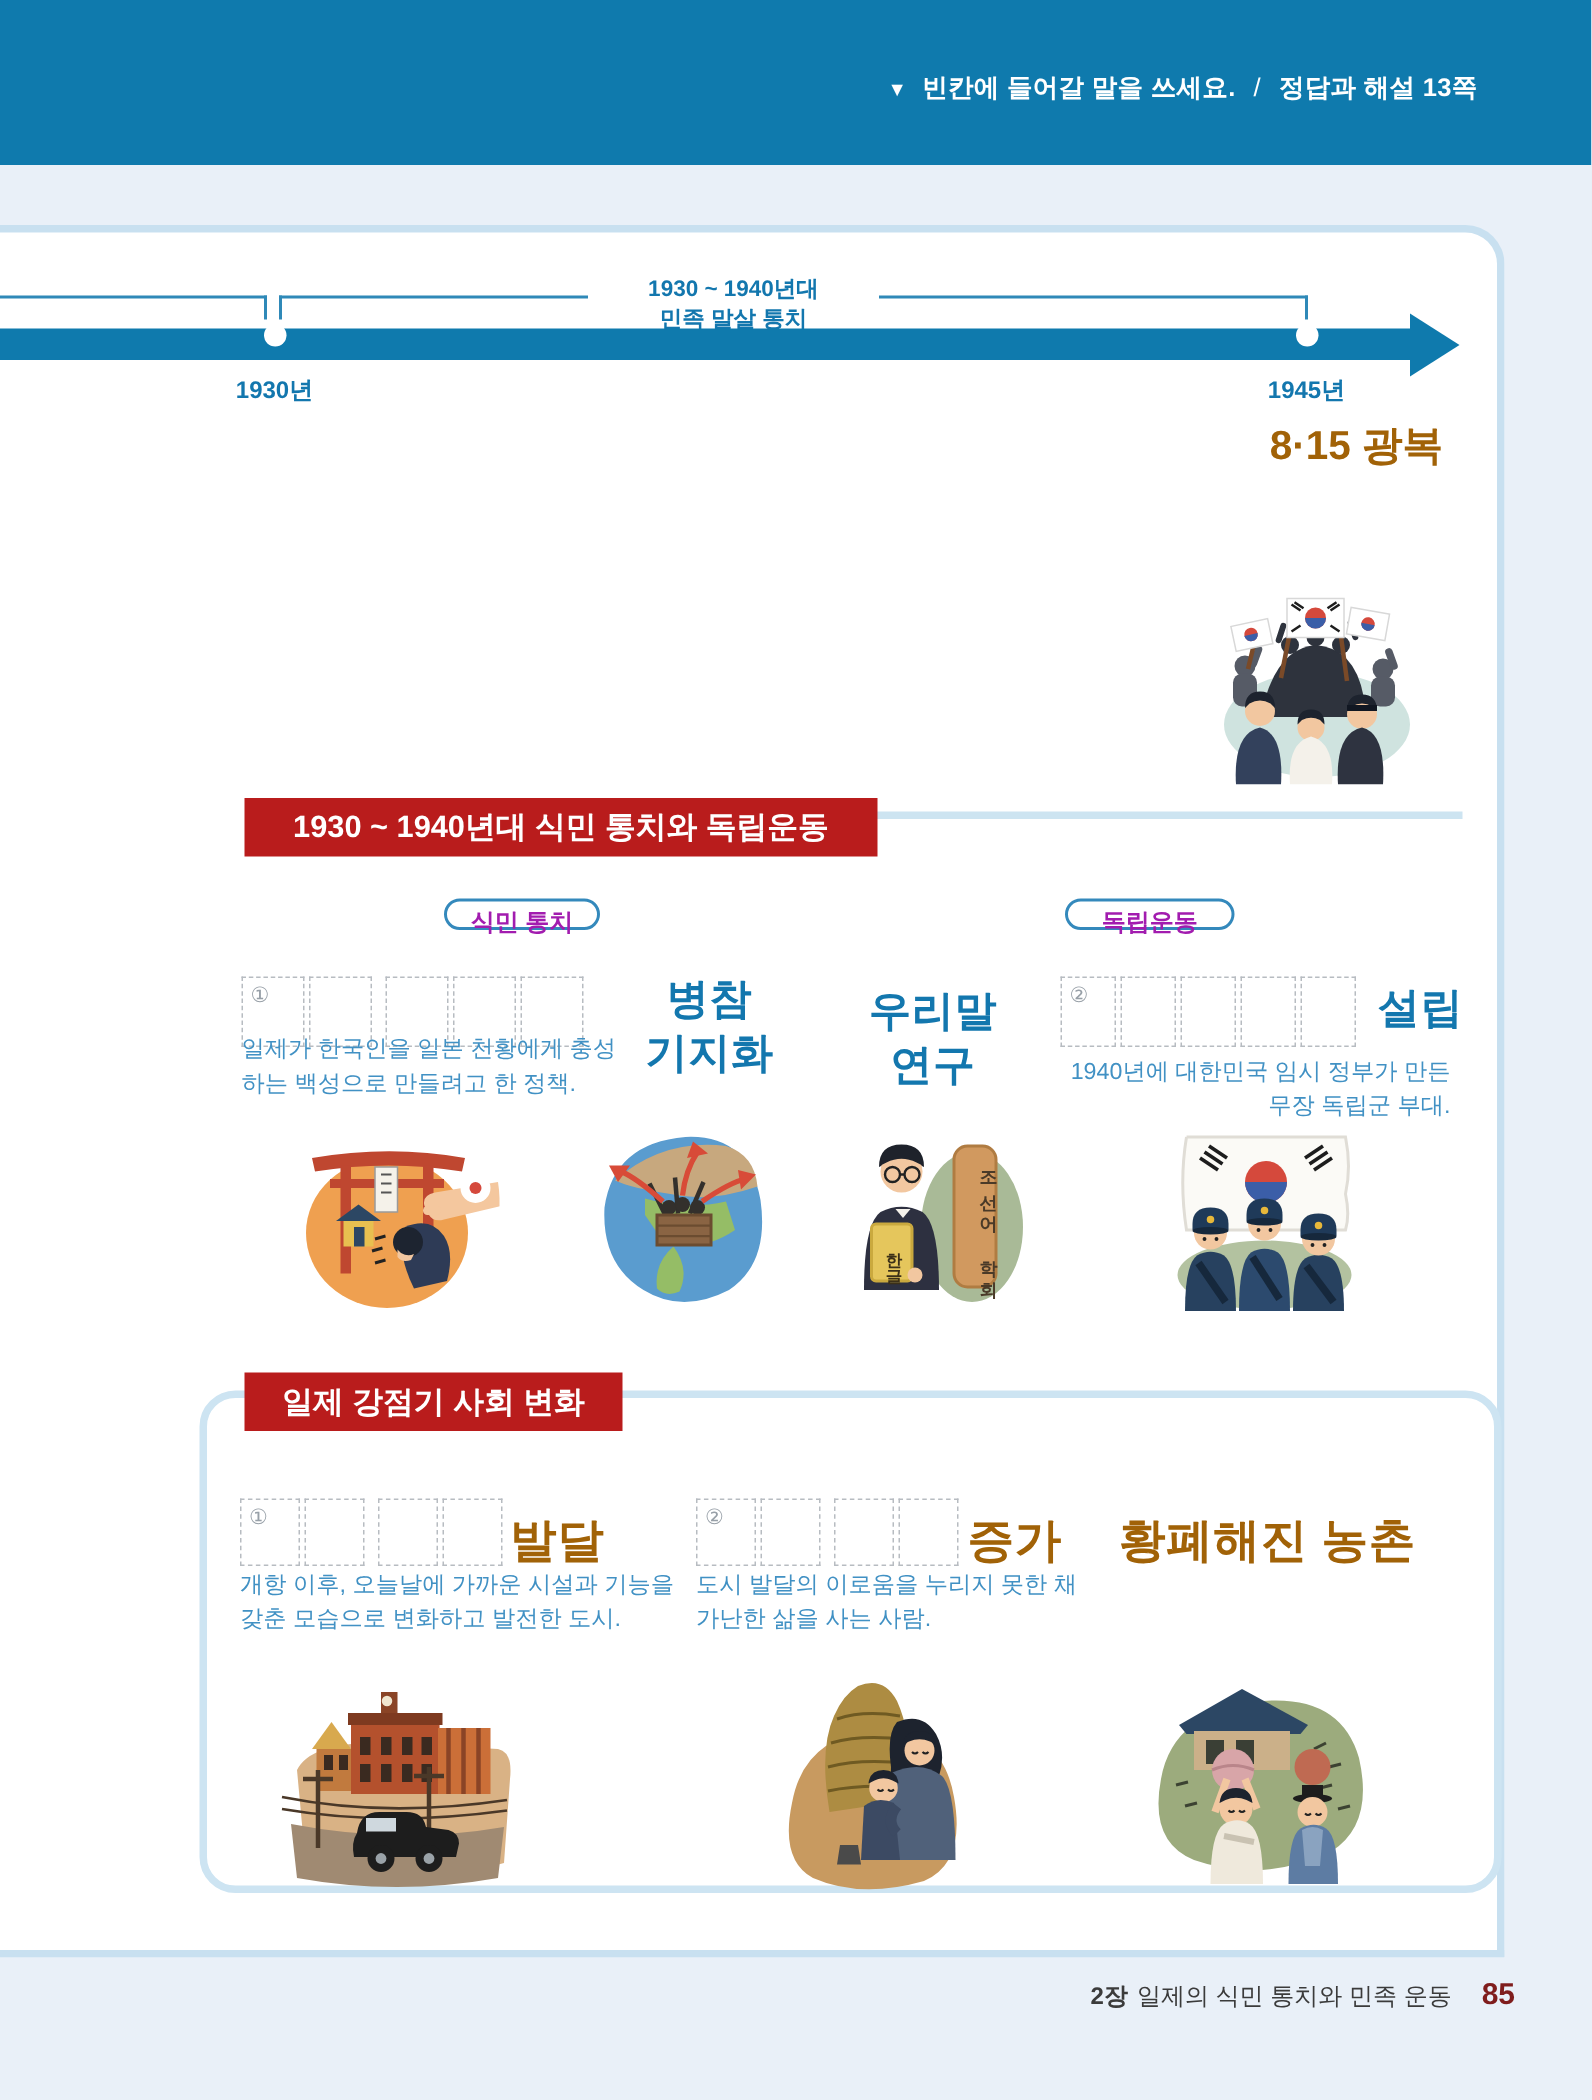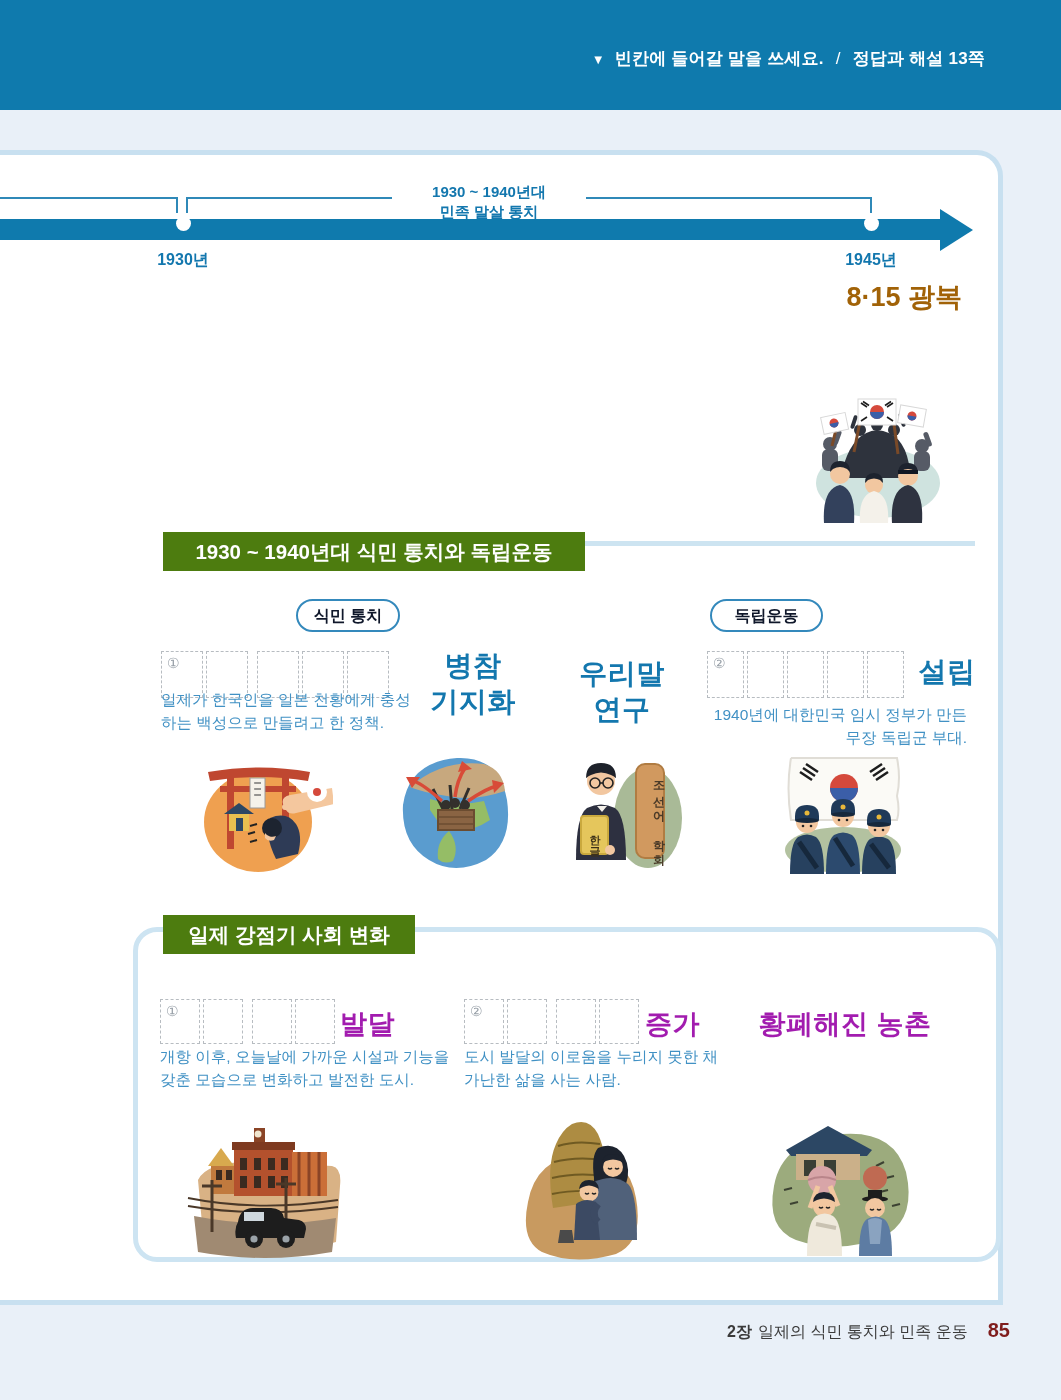--- a/index.html
+++ b/index.html
@@ -24,36 +24,36 @@
   .tl-tick{background:#2f89b8;width:2px;height:16px;}
   .tl-label{color:#1377ae;font-size:15px;font-weight:600;text-align:center;}
   #tl-bar{left:0;top:219px;width:942px;height:21px;background:#0f7aad;}
   #tl-arrowhead{left:940px;top:209px;width:0;height:0;border-top:21px solid transparent;
                 border-bottom:21px solid transparent;border-left:33px solid #0f7aad;}
   .tl-dot{width:15px;height:15px;border-radius:50%;background:#ffffff;}
   .tl-year{color:#1377ae;font-size:16px;font-weight:600;width:100px;text-align:center;}
   #tl-event{left:712px;top:279px;width:250px;text-align:right;color:#a16207;font-size:27px;font-weight:800;}
 
   
-  .sechead{background:#4d7c0f;color:#ffffff;font-size:20.5px;font-weight:700;
+  .sechead{background:#b91c1c;color:#ffffff;font-size:20.5px;font-weight:700;
            text-align:center;line-height:39px;height:39px;}
   #sec1-rule{left:575px;top:541px;width:400px;height:5px;background:#cde4f1;}
 
-  .pill{border:2px solid #3489bc;border-radius:17px;background:#ffffff;color:#0f172a;
-        font-size:16px;font-weight:700;text-align:center;line-height:29px;height:33px;}
+  .pill{border:2px solid #3489bc;border-radius:17px;background:#ffffff;color:#a21caf;
+        font-size:16px;font-weight:700;text-align:center;line-height:29px;height:21px;}
 
   
   .boxrow{display:flex;align-items:flex-start;}
   .abox{border:1.6px dashed #b7bcc1;background:#ffffff;position:relative;}
   .abox .cnum{position:absolute;left:5px;top:3px;font-size:14px;color:#98a0a8;}
   .gap-s{width:3px;flex:0 0 3px;}
   .gap-g{width:9px;flex:0 0 9px;}
 
   .term{color:#1377ae;font-weight:800;font-size:28px;text-align:center;line-height:36px;letter-spacing:.5px;}
-  .term27{color:#a21caf;font-weight:800;font-size:27px;letter-spacing:.5px;}
+  .term27{color:#a16207;font-weight:800;font-size:31px;letter-spacing:.5px;}
   .desc{color:#4191c4;font-size:15.5px;line-height:22.5px;font-weight:500;}
 
   
   #sec2-frame{left:133px;top:927px;width:868px;height:335px;border:5px solid #cde4f2;border-radius:24px;}
 
   
   .vtext{writing-mode:vertical-rl;text-orientation:upright;text-align:center;}
 
   
   #footer{left:640px;top:1319px;width:370px;text-align:right;color:#3b3b3b;font-size:16px;}

